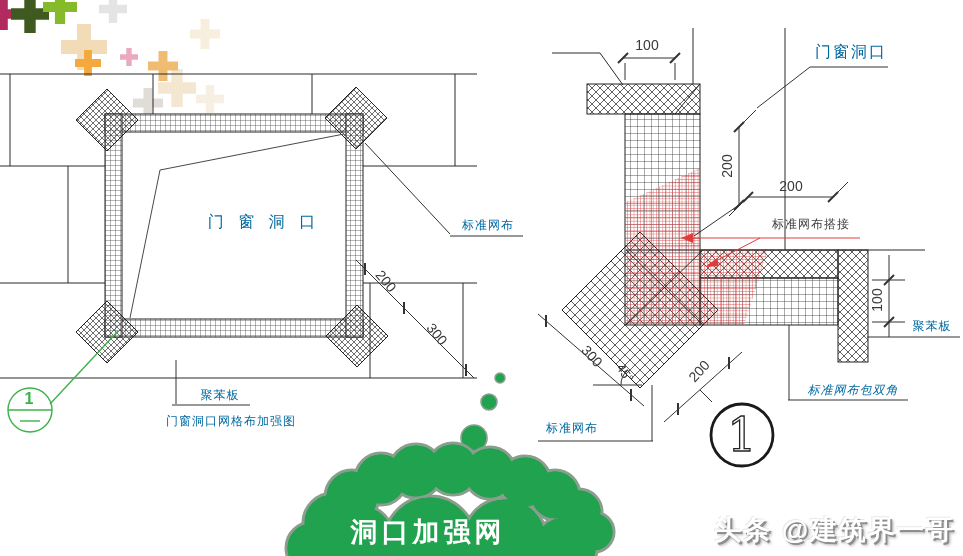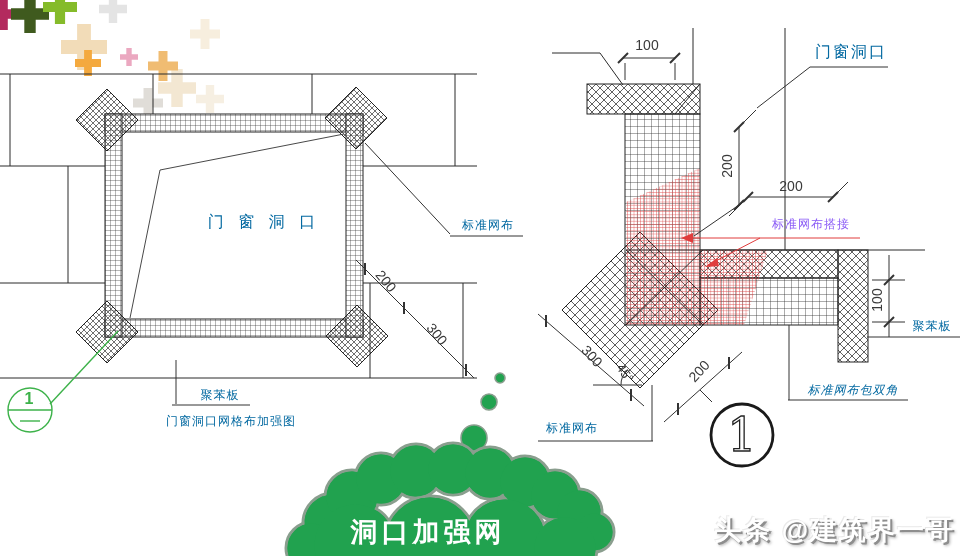--- a/index.html
+++ b/index.html
@@ -3,21 +3,21 @@
 <meta charset="utf-8">
 <style>
   html,body{margin:0;padding:0;background:#fff;}
   #stage{position:relative;width:963px;height:556px;background:#ffffff;overflow:hidden;
          font-family:"Liberation Sans","DejaVu Sans",sans-serif;}
   .plus{position:absolute;clip-path:polygon(35% 0,65% 0,65% 35%,100% 35%,100% 65%,65% 65%,65% 100%,35% 100%,35% 65%,0 65%,0 35%,35% 35%);}
   #art{position:absolute;left:0;top:0;}
   .lbl{position:absolute;color:#0369a1;white-space:nowrap;transform:translate(-50%,-50%);}
   .cad{font-size:12px;letter-spacing:1px;}
   .dim{font-size:14px;color:#3a3a3a;}
-  .red{color:#8b5cf6;}
+  .red{color:#404040;}
   .green{color:#3db24a;}
   #callout-text{position:absolute;transform:translate(-50%,-50%);color:#fff;font-weight:bold;
     font-size:27px;letter-spacing:4px;font-family:"DejaVu Serif","Liberation Serif",serif;}
   #watermark{position:absolute;right:8px;top:512px;font-size:27px;font-weight:bold;color:#ffffff;
     letter-spacing:2px;text-shadow:2px 2px 0 #8e8e8e,3px 3px 3px #b5b5b5, -1px -1px 0 #e9e9e9;}
 </style>
 </head>
 <body>
 
 <div id="stage">

